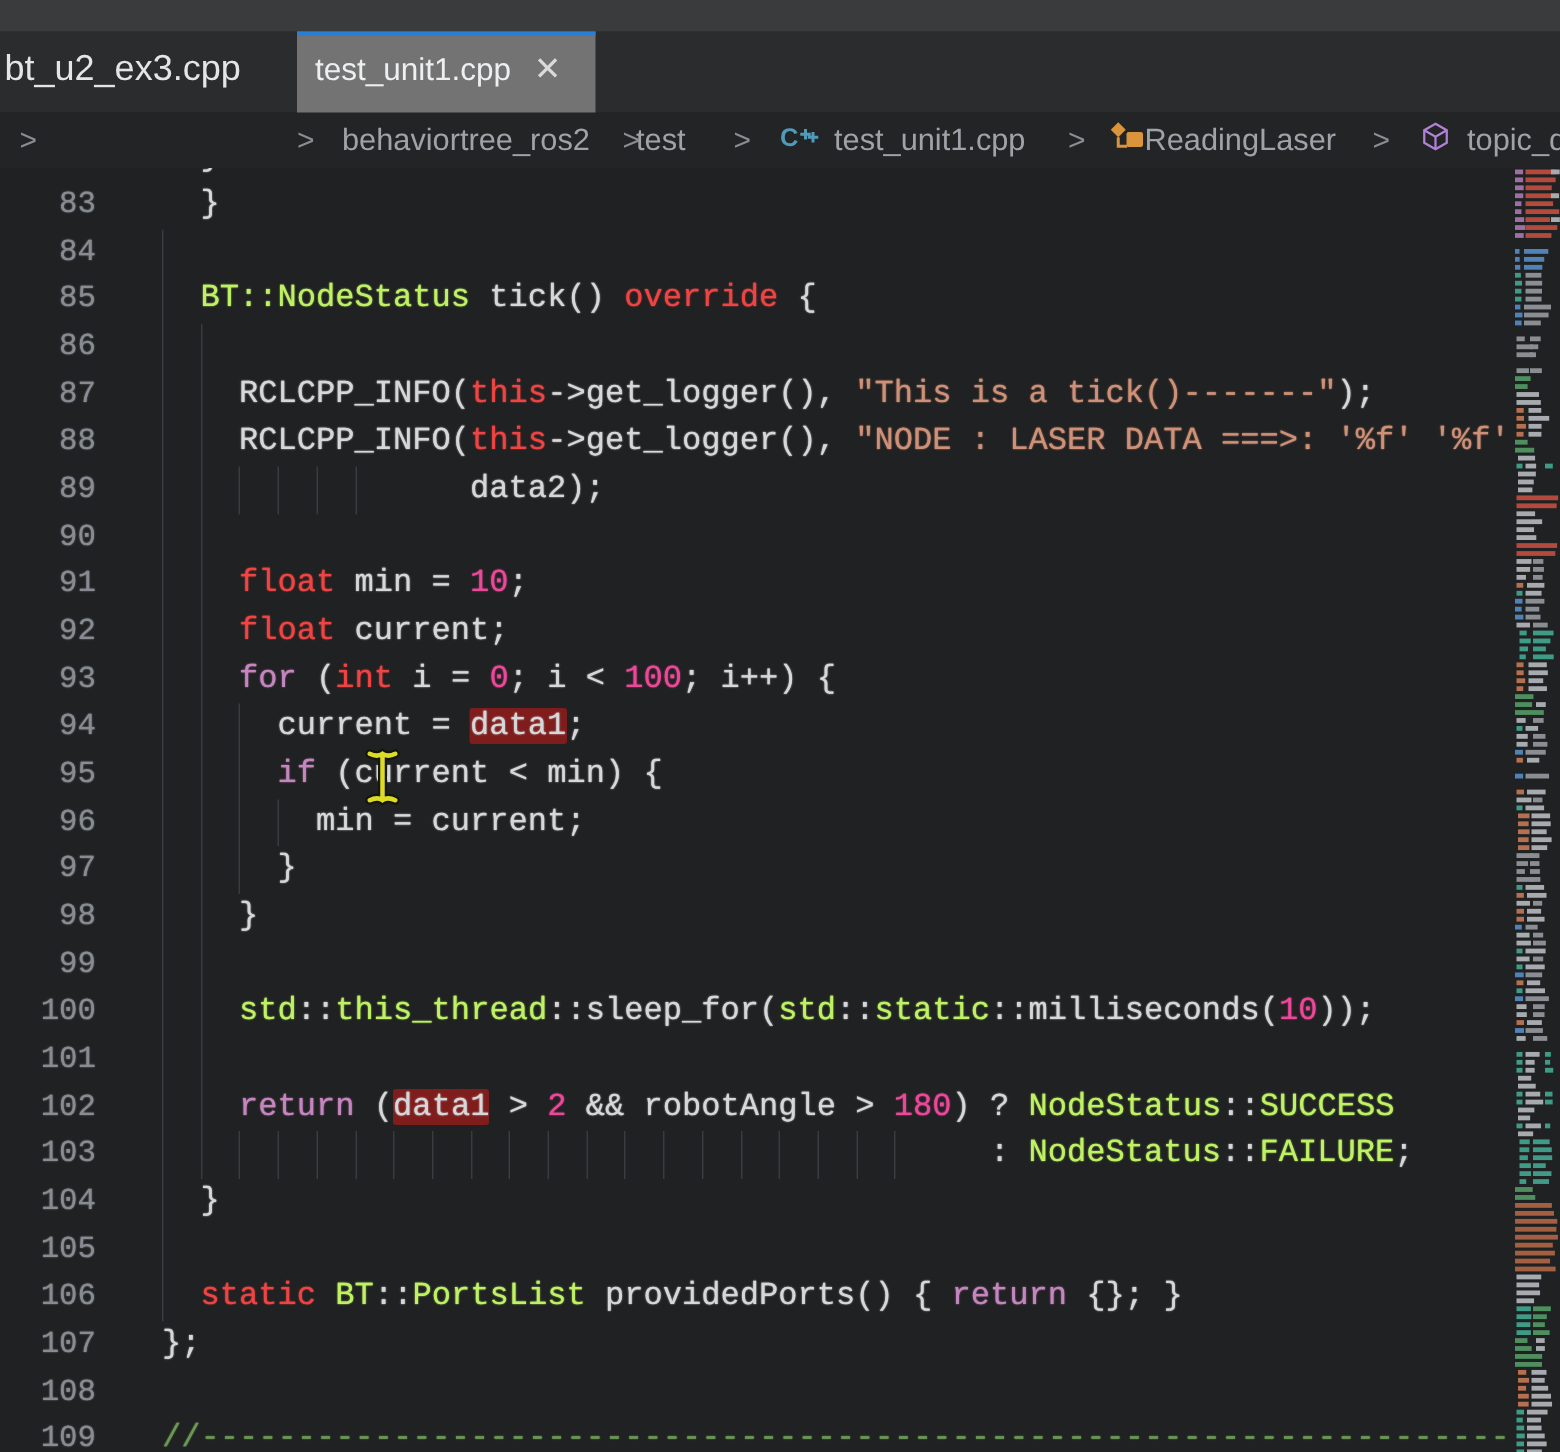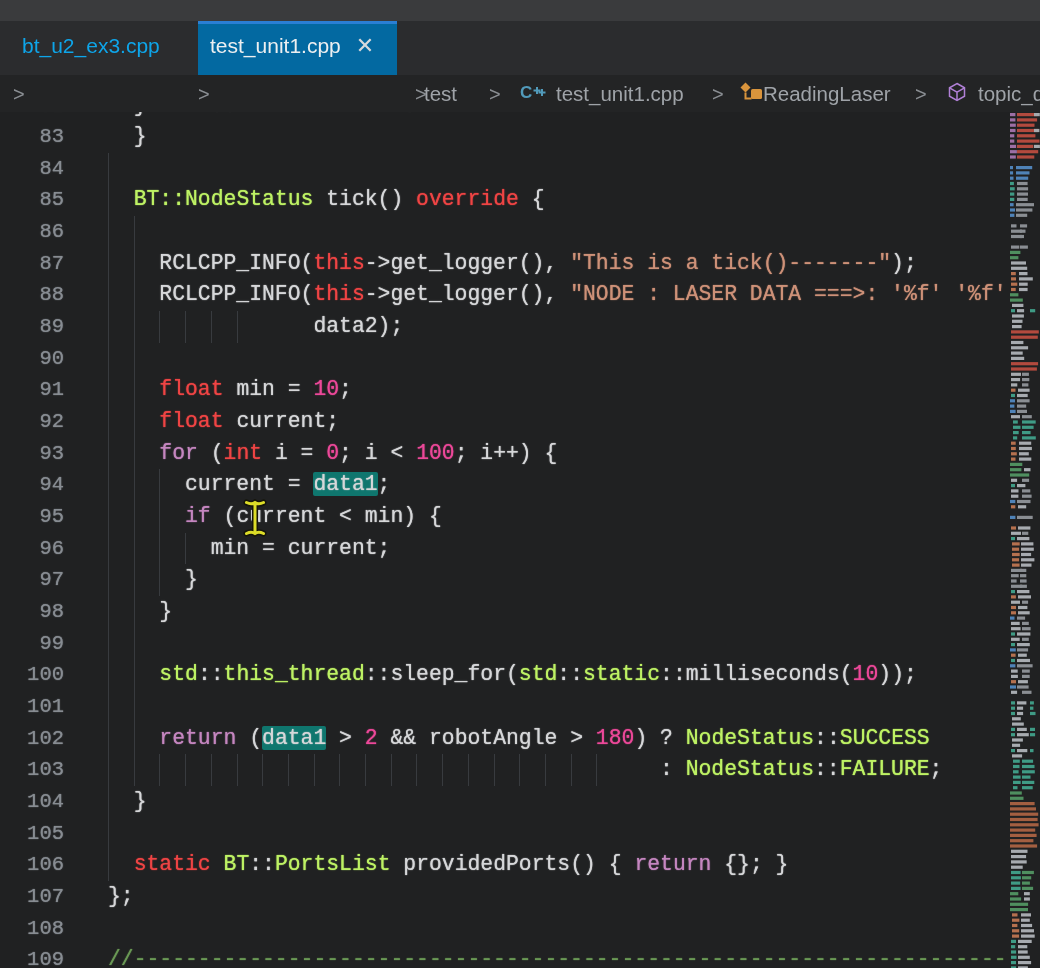--- a/index.html
+++ b/index.html
@@ -1,49 +1,50 @@
 <!DOCTYPE html>
 <html><head><meta charset="utf-8"><style>
 *{margin:0;padding:0;box-sizing:border-box}
 html,body{width:1040px;height:968px;overflow:hidden;background:#202122}
 body{font-family:"Liberation Sans",sans-serif;position:relative}
 #topstrip{position:absolute;left:0;top:0;width:1040px;height:21px;background:#3a3b3d;z-index:6}
 #tabrow{position:absolute;left:0;top:21px;width:1040px;height:54px;background:#2b2c2e;z-index:5}
-#tab1{position:absolute;left:0;top:21px;width:198px;height:54px;color:#0ea5e9;font-size:21px;line-height:50px;padding-left:22px;z-index:7}
-#tab2{position:absolute;left:198px;top:21px;width:199px;height:54px;background:#0369a1;border-top:3px solid #b91c1c;color:#edeff1;font-size:21px;line-height:44px;padding-left:12px;z-index:7}
+#tab1{position:absolute;left:0;top:21px;width:198px;height:54px;color:#e5e5e5;font-size:24px;line-height:50px;padding-left:3px;z-index:7}
+#tab2{position:absolute;left:198px;top:21px;width:199px;height:54px;background:#737373;border-top:3px solid #b91c1c;color:#edeff1;font-size:21px;line-height:44px;padding-left:12px;z-index:7}
 #tab2 .x{display:inline-block;margin-left:15px;font-size:22px;color:#d8dadc}
 #blueline{position:absolute;left:198px;top:21px;width:199px;height:3px;background:#2a7fd4;z-index:8}
 #crumbs{position:absolute;left:0;top:75px;width:1040px;height:37px;background:#232425;z-index:5;color:#9fa3a8;font-size:20.5px;line-height:37px;white-space:nowrap}
 #crumbs .sep{color:#8a8e93;font-size:20px}
 .cr{position:absolute;top:0}
 #editor{position:absolute;left:0;top:112px;width:1040px;height:856px;background:#202122}
 pre{font-family:"Liberation Mono",monospace;font-size:21.4px;line-height:31.65px;position:absolute;white-space:pre}
 #gut{left:0;top:89.50px;width:64px;text-align:right;color:#878c92;font-size:20.5px;line-height:31.65px;text-shadow:0 0 1.2px currentcolor}
 #code{left:108.0px;top:89.50px;color:#d6d7d9;text-shadow:0 0 1.2px currentcolor}
 .k{color:#ef4444}
 .c{color:#c586c0}
 .t{color:#bef264}
 .s{color:#ce9178}
 .n{color:#ec4899}
 .m{color:#6a9955}
 .sq{text-decoration-style:wavy;text-decoration-color:#e0584a;text-decoration-thickness:1.5px;text-underline-offset:4px;text-decoration-skip-ink:none}
-.hl{background:#0f766e;border-radius:2px}
+.hl{background:#7f1d1d;border-radius:2px}
 .ig{position:absolute;width:1px;background:#383b3f}
 #minimap{position:absolute;left:1008px;top:112px;width:32px;height:858px;background:#202122;z-index:4}
 #cursor{position:absolute;left:243px;top:499px;z-index:3}
 .ic{display:inline-block;position:relative;top:3px}
 </style></head><body>
 <div id="topstrip"></div>
 <div id="tabrow"></div>
 <div id="tab1">bt_u2_ex3.cpp</div>
 <div id="tab2">test_unit1.cpp<span class="x">✕</span></div>
 <div id="blueline"></div>
 <div id="crumbs">
 <span class="cr" style="left:13px"><span class="sep">&gt;</span></span>
 <span class="cr" style="left:198px"><span class="sep">&gt;</span></span>
+<span class="cr" style="left:228px">behaviortree_ros2</span>
 <span class="cr" style="left:415px"><span class="sep">&gt;</span></span>
 <span class="cr" style="left:424px">test</span>
 <span class="cr" style="left:489px"><span class="sep">&gt;</span></span>
 <span class="cr" style="left:520px"><svg class="ic" width="26" height="24" viewBox="0 0 26 24">
         <text x="0" y="18" font-size="17" font-weight="bold" fill="#519aba" font-family="Liberation Sans">C</text>
         <path d="M13.5 10.5h7M17 7v7M18.5 12.5h7M22 9v7" stroke="#519aba" stroke-width="2" fill="none"></path>
       </svg></span>
 <span class="cr" style="left:556px">test_unit1.cpp</span>
 <span class="cr" style="left:712px"><span class="sep">&gt;</span></span>
 <span class="cr" style="left:738px"><svg class="ic" width="27" height="24" viewBox="0 0 27 24">

